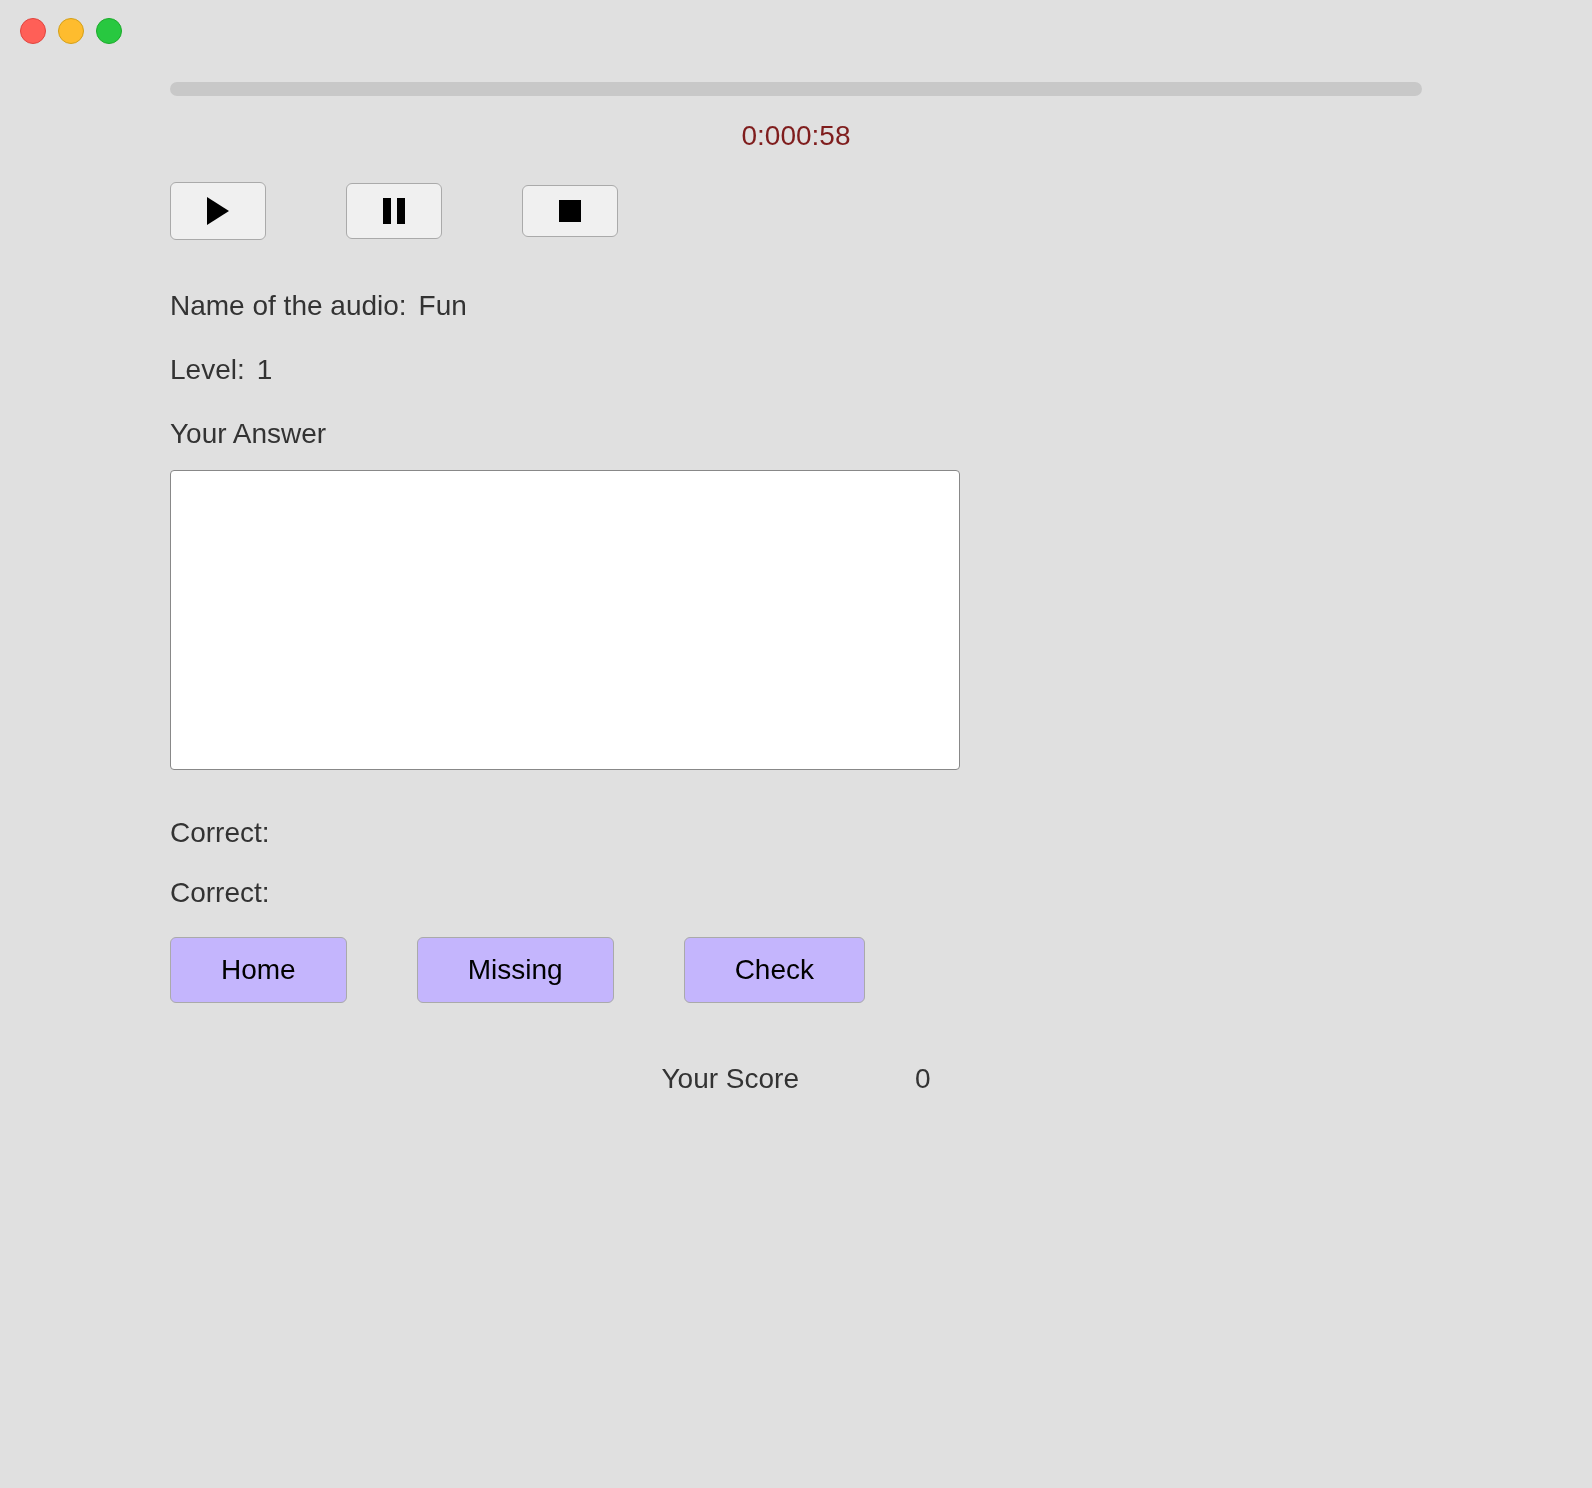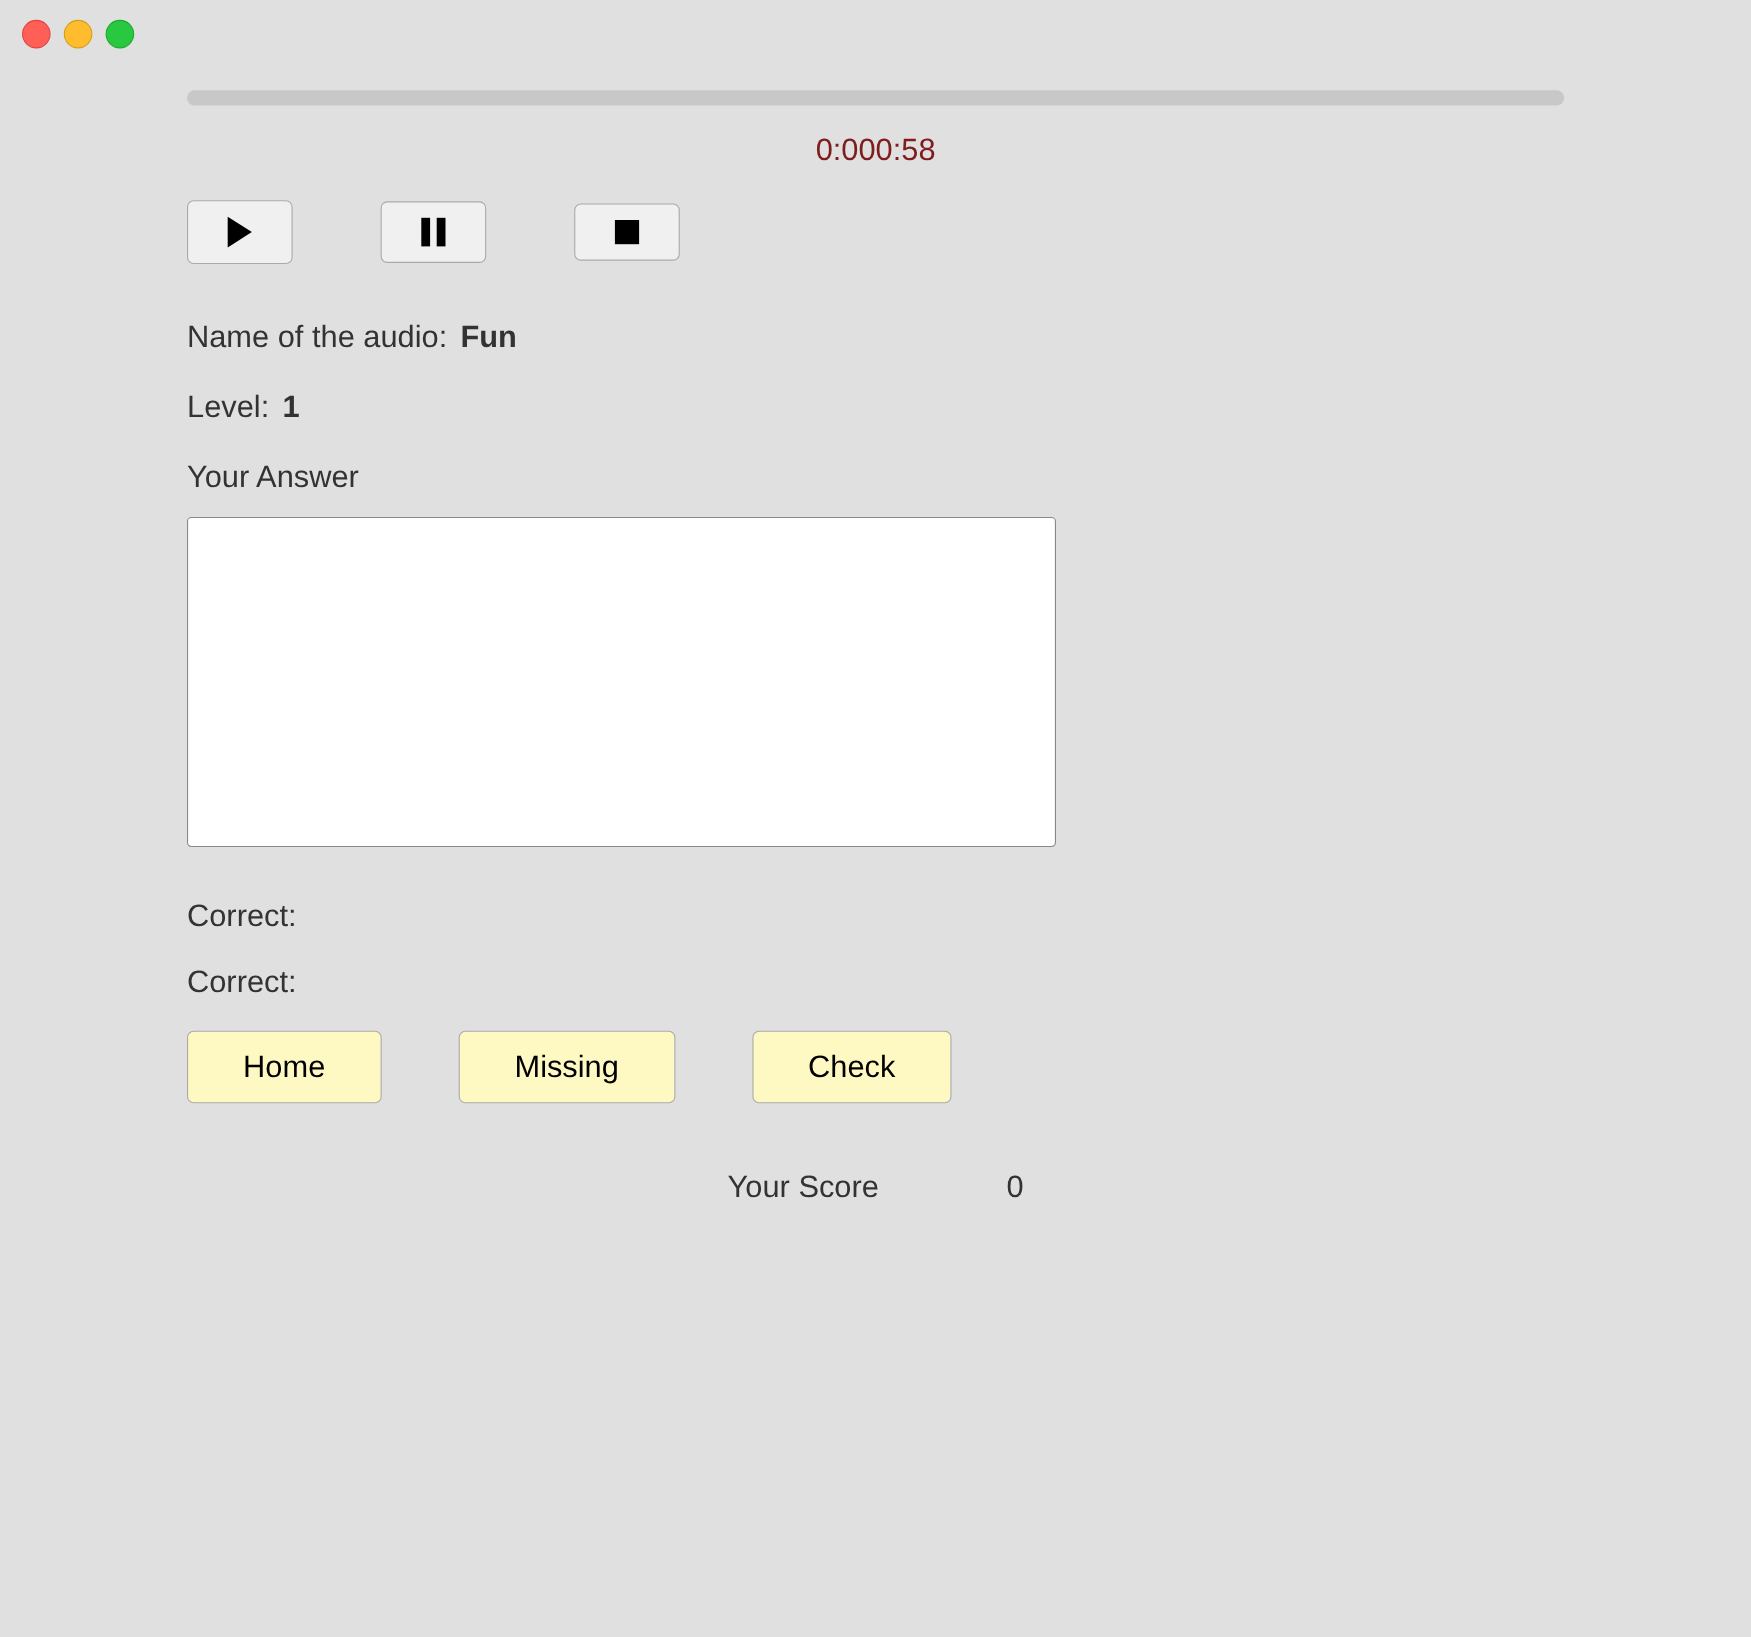--- a/index.html
+++ b/index.html
@@ -123,21 +123,20 @@
       gap: 12px;
       text-align: right;
     }
 
     .label-text {
       color: #333;
     }
 
     .value-text {
       color: #333;
-      font-weight: bold;
     }
 
     .your-answer-label {
       font-size: 28px;
       margin-bottom: 20px;
       color: #333;
     }
 
     .answer-textarea {
       width: 790px;
@@ -160,21 +159,21 @@
 
     .action-buttons-row {
       display: flex;
       gap: 70px;
       align-items: center;
       margin-bottom: 60px;
       margin-top: 20px;
     }
 
     .action-btn {
-      background-color: #fef9c3;
+      background-color: #c4b5fd;
       border: 1px solid #aaa;
       border-radius: 6px;
       padding: 16px 50px;
       cursor: pointer;
       font-size: 28px;
       min-width: 160px;
       text-align: center;
     }
 
     .score-row {

